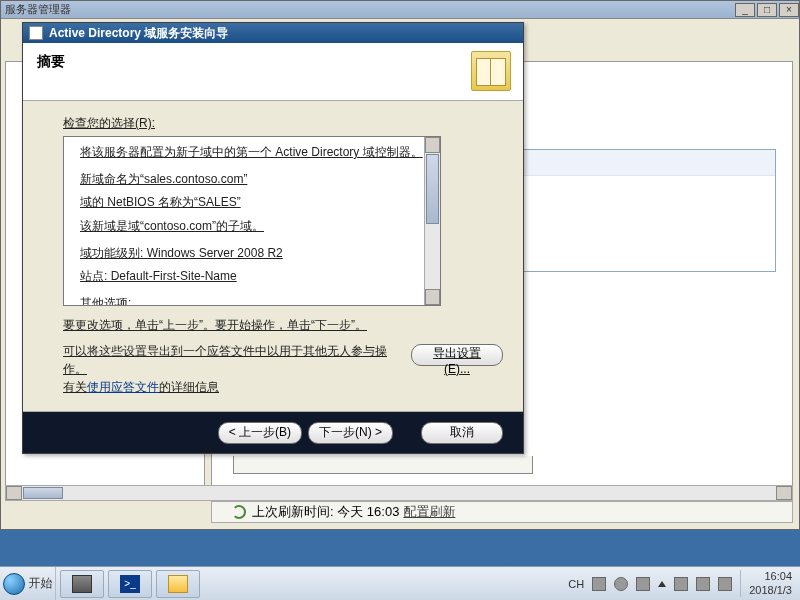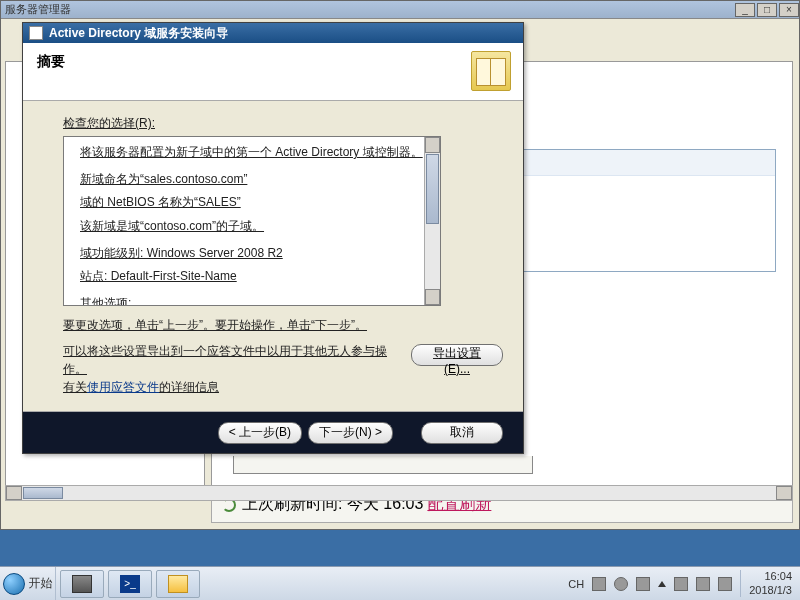--- a/index.html
+++ b/index.html
@@ -11,23 +11,23 @@
 .bg-titlebar .win-btns { margin-left: auto; display:flex; }
 .win-btn { width: 20px; height: 14px; margin-left: 2px; border: 1px solid #666; background:#d4d0c8; font-size:10px; text-align:center; line-height:12px; cursor:pointer;}
 .bg-body { position: absolute; top: 60px; left: 210px; right: 6px; bottom: 40px; background: #fff; border: 1px solid #999; overflow:hidden; }
 .bg-desc { padding: 10px 16px; color: #333; font-size: 12px; }
 .bg-panel { margin: 50px 16px 0; border: 1px solid #8ea8c2; }
 .bg-panel-head { background: #eef3f9; padding: 4px 8px; color: #0a3a8a; border-bottom:1px solid #dce6f2; font-size:12px;}
 .bg-panel-body { padding: 10px 12px; }
 .bg-panel-body .item { display:flex; align-items:center; padding:4px 0; color:#0a3a8a; font-size:12px; cursor:pointer; }
 .bg-panel-body .item .ico { width:16px; height:16px; margin-right:6px; display:inline-block; background:#ccc; border:1px solid #999; }
 .bg-panel-body .item.plain { color:#333; }
-.bg-statusbar { position:absolute; left:210px; right:6px; bottom:6px; height:37px; background:#f5f5f0; border:1px solid #aaa; display:flex; align-items:center; padding:0 10px; font-size:16px;}
+.bg-statusbar { position:absolute; left:210px; right:6px; bottom:6px; height:22px; background:#f5f5f0; border:1px solid #aaa; display:flex; align-items:center; padding:0 20px; font-size:13px;}
 .bg-statusbar .refresh-ico { width:14px; height:14px; border:2px solid #4a8a3a; border-radius:50%; border-left-color:transparent; margin-right:6px;}
-.bg-statusbar a { color:#be185d; text-decoration:underline; margin-left:4px; cursor:pointer;}
+.bg-statusbar a { color:#404040; text-decoration:underline; margin-left:4px; cursor:pointer;}
 .bg-left { position:absolute; left:4px; top:60px; width:200px; bottom:40px; background:#fff; border:1px solid #999;}
 .bg-scroll { position:absolute; left:4px; right:6px; bottom:28px; height:16px; background:#e8e8e8; border:1px solid #aaa;}
 .bg-scroll .thumb{ position:absolute; left:1px; top:1px; width:40px; height:12px; background:linear-gradient(#cfd8e6,#aab9ce); border:1px solid #7a8aa0;}
 .bg-scroll .arr{ position:absolute; top:0; width:16px; height:14px; background:#d4d0c8; border:1px solid #888;}
 .bg-scroll .arr.r{ right:0;}
 
 
 .mid-frame{ position:absolute; left:232px; top:455px; width:300px; height:18px; border:1px solid #888; border-top:none; background:#f5f5f0;}
 
 

